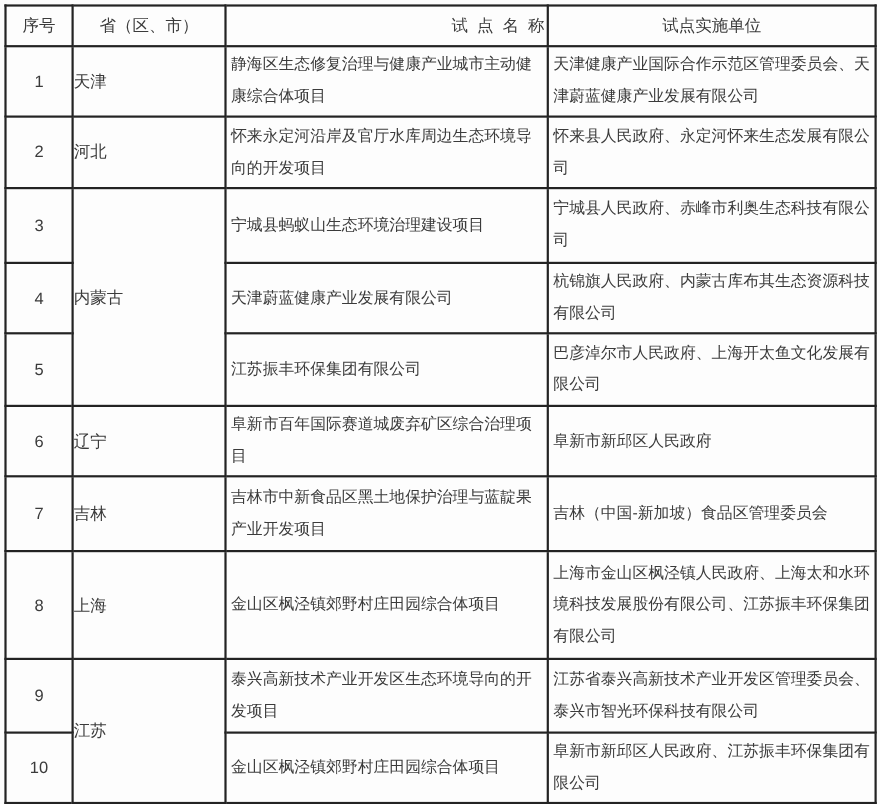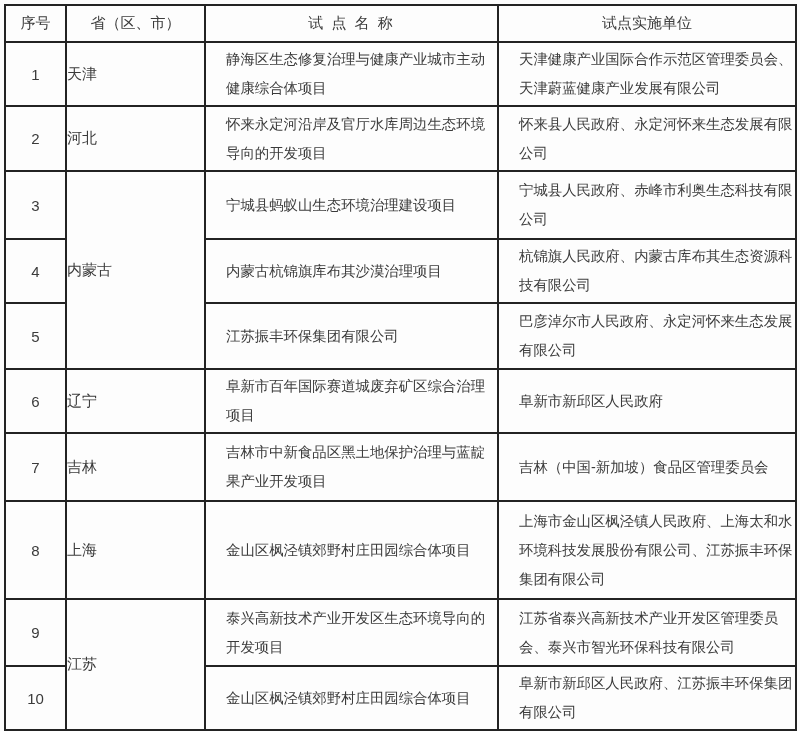--- a/index.html
+++ b/index.html
@@ -33,38 +33,38 @@
     overflow: hidden;
     box-sizing: border-box;
   }
   .pilot-table th {
     font-weight: normal;
     font-size: 15px;
     text-align: center;
     color: #3b3b3b;
     padding: 0;
   }
-  th.h-name { letter-spacing: 2px; }
+  th.h-name { letter-spacing: 2px; text-align: right; }
   td.c-num {
     text-align: center;
     font-size: 15px;
     padding: 0;
     color: #3b3b3b;
   }
   td.c-prov {
     text-align: left;
     font-size: 15px;
     padding: 0;
     color: #3b3b3b;
   }
   td.c-name, td.c-unit {
     text-align: left;
     font-size: 14.4px;
     line-height: 29px;
-    padding: 2px 1px 2px 20px;
+    padding: 2px 1px 2px 4px;
     color: #3b3b3b;
     word-break: normal;
   }
 </style>
 </head>
 <body>
 
 <div class="page">
   <table class="pilot-table">
     <colgroup>
@@ -97,28 +97,28 @@
 
     <tr style="height:68px">
       <td class="c-num">3</td>
       <td class="c-prov" rowspan="3">内蒙古</td>
       <td class="c-name">宁城县蚂蚁山生态环境治理建设项目</td>
       <td class="c-unit">宁城县人民政府、赤峰市利奥生态科技有限公司</td>
     </tr>
 
     <tr style="height:64px">
       <td class="c-num">4</td>
-      <td class="c-name">内蒙古杭锦旗库布其沙漠治理项目</td>
+      <td class="c-name">天津蔚蓝健康产业发展有限公司</td>
       <td class="c-unit">杭锦旗人民政府、内蒙古库布其生态资源科技有限公司</td>
     </tr>
 
     <tr style="height:66px">
       <td class="c-num">5</td>
       <td class="c-name">江苏振丰环保集团有限公司</td>
-      <td class="c-unit">巴彦淖尔市人民政府、永定河怀来生态发展有限公司</td>
+      <td class="c-unit">巴彦淖尔市人民政府、上海开太鱼文化发展有限公司</td>
     </tr>
 
     <tr style="height:62px">
       <td class="c-num">6</td>
       <td class="c-prov">辽宁</td>
       <td class="c-name">阜新市百年国际赛道城废弃矿区综合治理项目</td>
       <td class="c-unit">阜新市新邱区人民政府</td>
     </tr>
 
     <tr style="height:68px">

